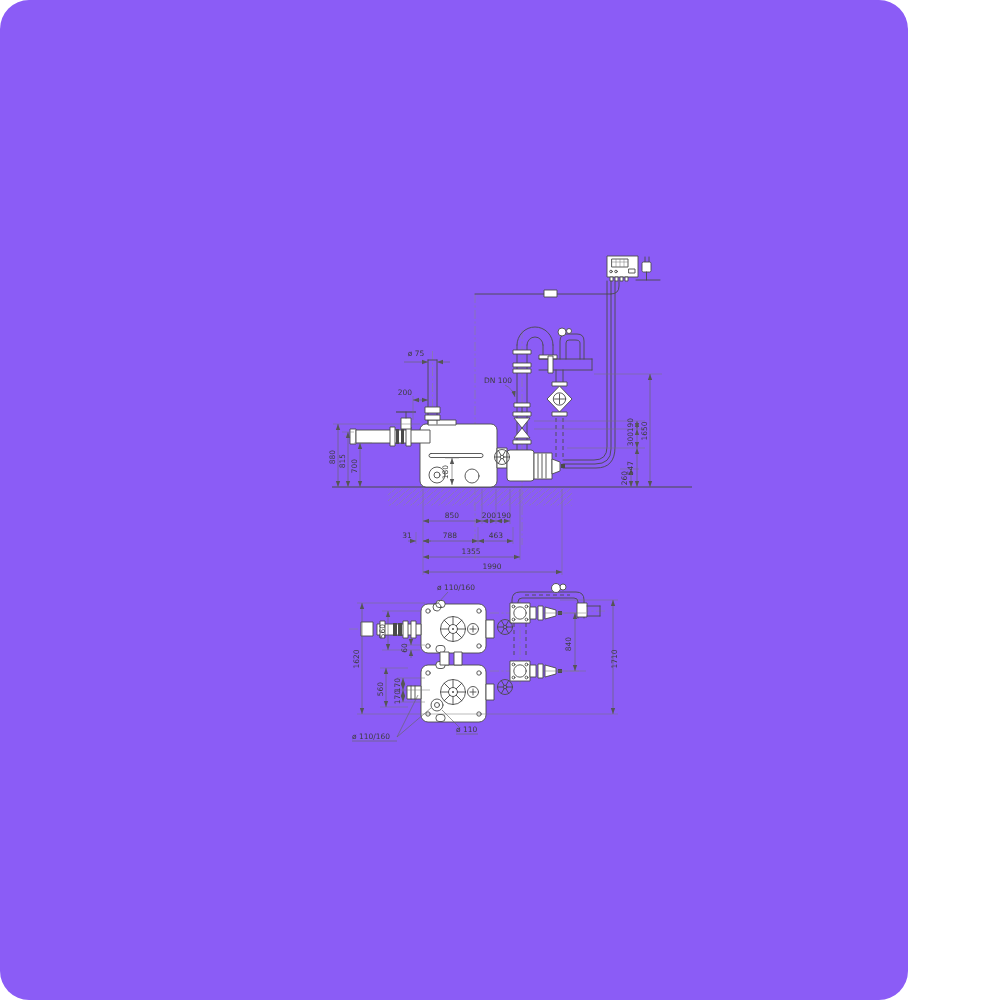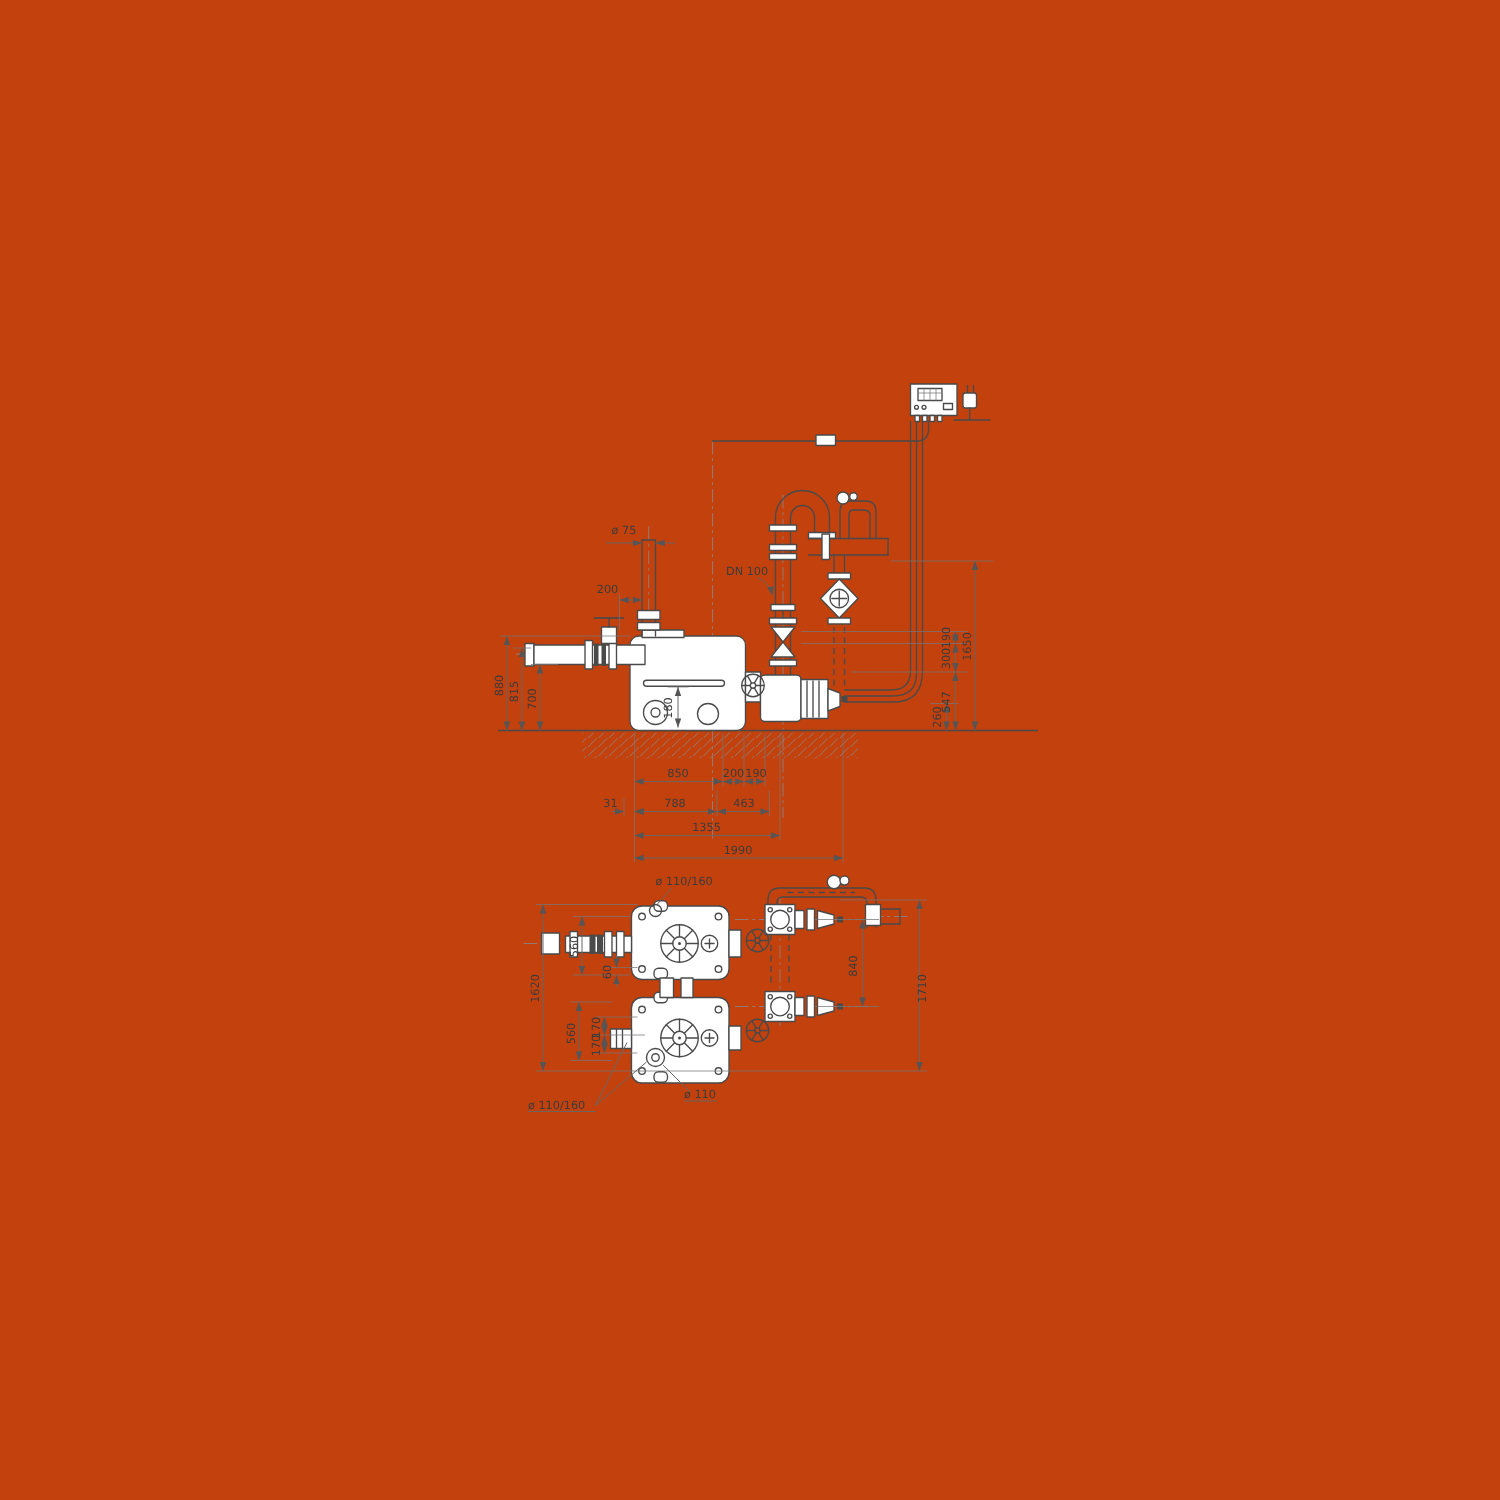--- a/index.html
+++ b/index.html
@@ -1,17 +1,17 @@
 <!DOCTYPE html>
 <html><head>
 <meta charset="utf-8">
 <style>
   html,body{margin:0;padding:0;background:#fff;}
-  .canvas{position:relative;width:1000px;height:1000px;background:#c2410c;overflow:hidden;
-          font-family:"DejaVu Sans",sans-serif;}
+  .canvas{position:relative;width:908px;height:1000px;background:#8b5cf6;overflow:hidden;
+          font-family:"DejaVu Sans",sans-serif;border-radius:29px;}
   svg{display:block}
   .p  {fill:none;stroke:#4a4a4a;stroke-width:0.9;stroke-linejoin:round;stroke-linecap:round}
   .pt {fill:none;stroke:#4a4a4a;stroke-width:1.1;stroke-linejoin:round}
   .pf {fill:#ffffff;stroke:#4a4a4a;stroke-width:0.9;stroke-linejoin:round}
   .pd {fill:#4a4a4a;stroke:none}
   .hd {fill:none;stroke:#4a4a4a;stroke-width:0.9;stroke-dasharray:4 3}
   .cl {fill:none;stroke:#888;stroke-width:0.55;stroke-dasharray:9 2.5 2 2.5}
   .dl {fill:none;stroke:#666;stroke-width:0.65}
   .xl {fill:none;stroke:#777;stroke-width:0.5}
   text.t{font:7.5px "DejaVu Sans",sans-serif;fill:#3c3c3c}

